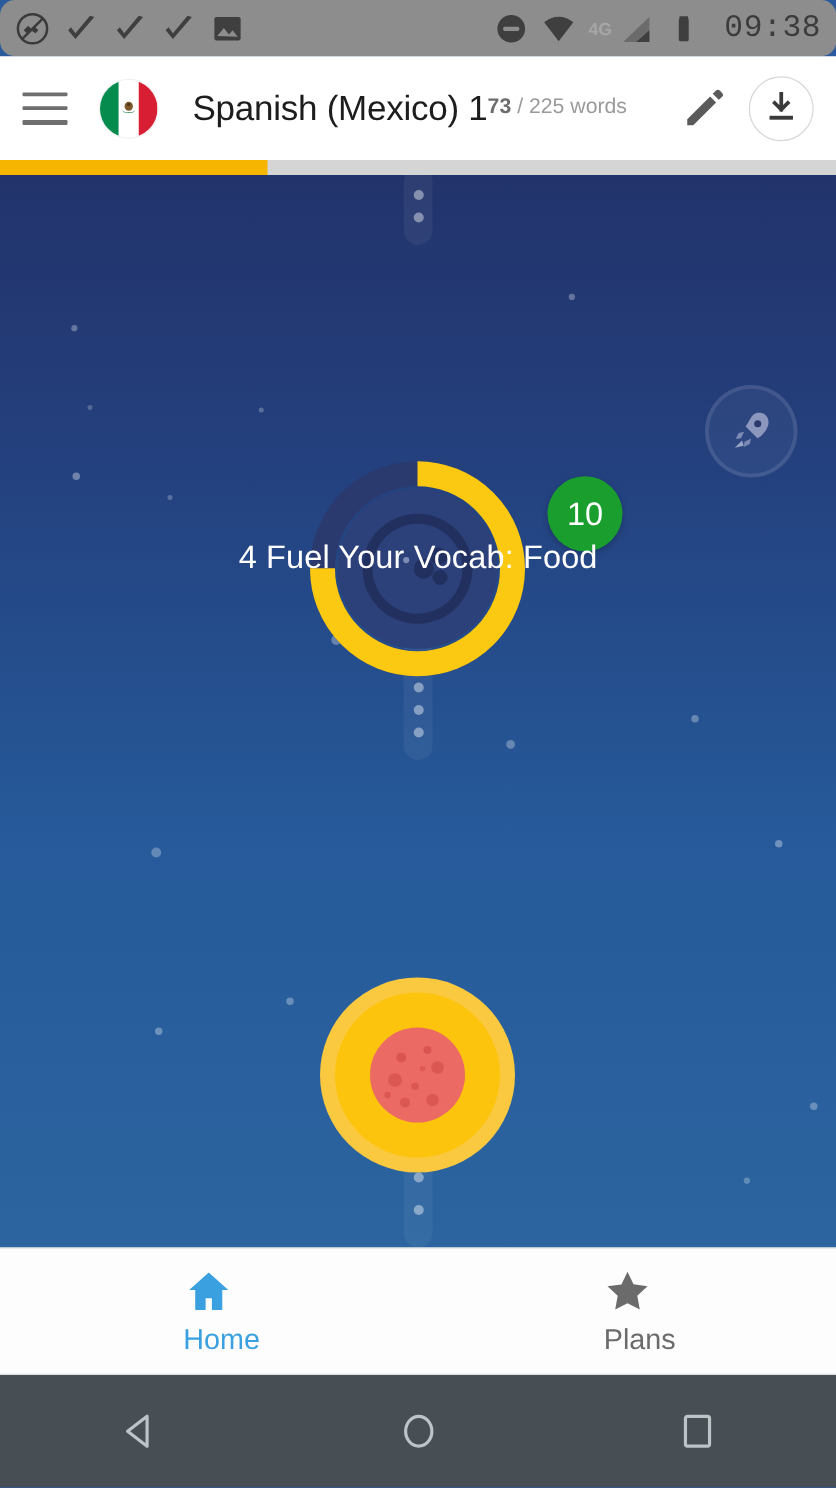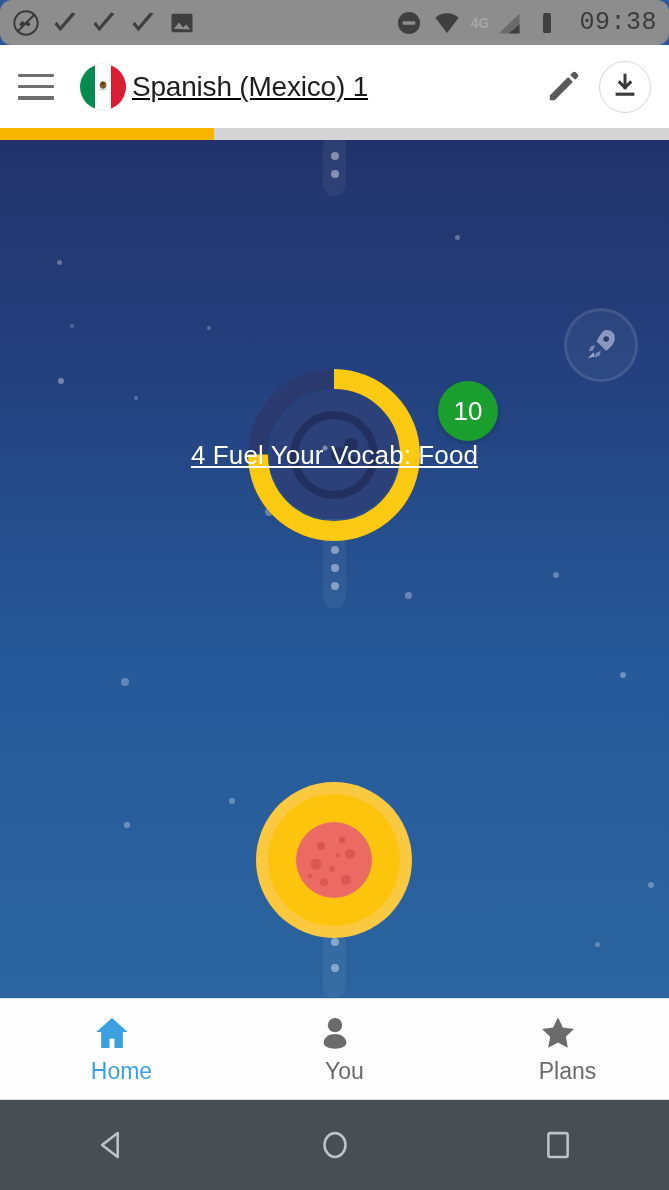--- a/index.html
+++ b/index.html
@@ -41,21 +41,21 @@
     box-shadow:0 0 0 1px rgba(0,0,0,.06);
   }
   .flag .band { position:absolute; top:0; height:100%; width:33.34%; }
   .flag .g { left:0; background:#068b4e; }
   .flag .w { left:33.33%; background:#ffffff; }
   .flag .r { left:66.66%; background:#d81e33; }
   .flag .emblem {
     position:absolute; left:50%; top:50%; transform:translate(-50%,-50%);
     width:16px; height:16px;
   }
-  .titlewrap { margin-left:6px; display:flex; flex-direction:row; justify-content:center;text-decoration:underline; }
+  .titlewrap { margin-left:28px; display:flex; flex-direction:row; justify-content:center; }
   .title { font-size:28px; color:#1d1d1d; line-height:1.05; letter-spacing:-0.2px; }
   .subtitle { font-size:17px; color:#9a9a9a; margin-top:3px; }
   .subtitle b { color:#6d6d6d; font-weight:bold; }
   .appbar-actions { margin-left:auto; display:flex; align-items:center; gap:18px; }
   .pencil { width:36px; height:36px; cursor:pointer; }
   .dlbtn {
     width:52px; height:52px; border-radius:50%; border:1.6px solid #d8d8d8;
     display:flex; align-items:center; justify-content:center; cursor:pointer;
     background:#fff;
   }
@@ -185,20 +185,23 @@
         <div class="band r"></div>
       <svg class="emblem" viewBox="0 0 24 24">
         <ellipse cx="12" cy="9" rx="5" ry="5.5" fill="#7d5a2b"></ellipse>
         <path d="M4 14c3 3 13 3 16 0-2 4-14 4-16 0z" fill="#0d7a3a"></path>
         <circle cx="12" cy="7" r="2" fill="#4e3415"></circle>
       </svg>
     </div>
 
     <div class="titlewrap">
       <div class="title">Spanish (Mexico) 1</div>
+      <div class="subtitle">
+        <b>73</b><span> / </span><span>225 words</span>
+      </div>
     </div>
 
     <div class="appbar-actions">
       <svg class="pencil" viewBox="0 0 24 24">
         <path d="M3.2 17.6L15.4 5.4l3.2 3.2L6.4 20.8H3.2z" fill="#5a5a5a"></path>
         <path d="M16.8 4l1.6-1.6a1.6 1.6 0 012.3 0l1 1a1.6 1.6 0 010 2.3L20 7.2z" fill="#5a5a5a"></path>
       </svg>
       <div class="dlbtn">
         <svg width="30" height="30" viewBox="0 0 24 24">
           <path d="M12 2.5v10m0 0l-4.2-4.2M12 12.5l4.2-4.2" fill="none" stroke="#3a3a3a" stroke-width="2.4" stroke-linecap="square"></path>
@@ -267,21 +270,21 @@
         <circle cx="88" cy="88" r="36" fill="#2c4179"></circle>
         <circle cx="105" cy="78" r="7" fill="#22305f"></circle>
         <circle cx="93" cy="88" r="8" fill="#22305f"></circle>
         <circle cx="106" cy="95" r="6" fill="#22305f"></circle>
         <circle cx="79" cy="81" r="2.5" fill="#7d8ab3"></circle>
       </svg>
     </div>
     <div class="badge" style="left: 438px; top: 241px; width: 60px; height: 60px; background: rgb(26, 158, 46);">
       <span>10</span>
     </div>
-    <div class="planet-label" style="top:300px;text-decoration:underline;">4 Fuel Your Vocab: Food</div>
+    <div class="planet-label" style="top:290px;">4 Fuel Your Vocab: Food</div>
 
     <div class="planet" style="left:246px; top:632px; width:176px; height:176px;">
       <svg width="176" height="176" viewBox="0 0 176 176">
         <circle cx="88" cy="88" r="78" fill="#fbc93f"></circle>
         <circle cx="88" cy="88" r="66" fill="#fcc40d"></circle>
         <circle cx="88" cy="88" r="38" fill="#ec6a64"></circle>
         <circle cx="75" cy="74" r="4" fill="#d8534f" opacity=".9"></circle>
         <circle cx="96" cy="68" r="3.2" fill="#d8534f" opacity=".9"></circle>
         <circle cx="104" cy="82" r="5" fill="#d8534f" opacity=".85"></circle>
         <circle cx="70" cy="92" r="5.5" fill="#d8534f" opacity=".85"></circle>
@@ -297,27 +300,20 @@
 
   <div class="bottomnav">
     <div class="navitem active">
       <svg width="40" height="40" viewBox="0 0 24 24">
         <path d="M12 3L2.6 11.4h2.9V21h5v-5.6h3V21h5v-9.6h2.9z" fill="#3aa0e0"></path>
       </svg>
       <div class="navlabel">Home</div>
     </div>
     <div class="navitem">
       <svg width="40" height="40" viewBox="0 0 24 24">
-        <circle cx="12" cy="7.3" r="4.3" fill="#6b6b6b"></circle>
-        <path d="M12 12.6c-4.3 0-6.8 2.6-6.8 5.4 0 2 3 3.4 6.8 3.4s6.8-1.4 6.8-3.4c0-2.8-2.5-5.4-6.8-5.4z" fill="#6b6b6b"></path>
-      </svg>
-      <div class="navlabel">You</div>
-    </div>
-    <div class="navitem">
-      <svg width="40" height="40" viewBox="0 0 24 24">
         <path d="M12 2.6l2.9 6.1 6.7.9-4.9 4.6 1.2 6.6L12 17.7 6.1 20.8l1.2-6.6L2.4 9.6l6.7-.9z" fill="#6b6b6b"></path>
       </svg>
       <div class="navlabel">Plans</div>
     </div>
   </div>
 
   <div class="androidnav">
     <div class="k">
       <svg width="34" height="34" viewBox="0 0 24 24">
         <path d="M16 3.5L5 12l11 8.5z" fill="none" stroke="#bdc3c7" stroke-width="1.8" stroke-linejoin="round"></path>

